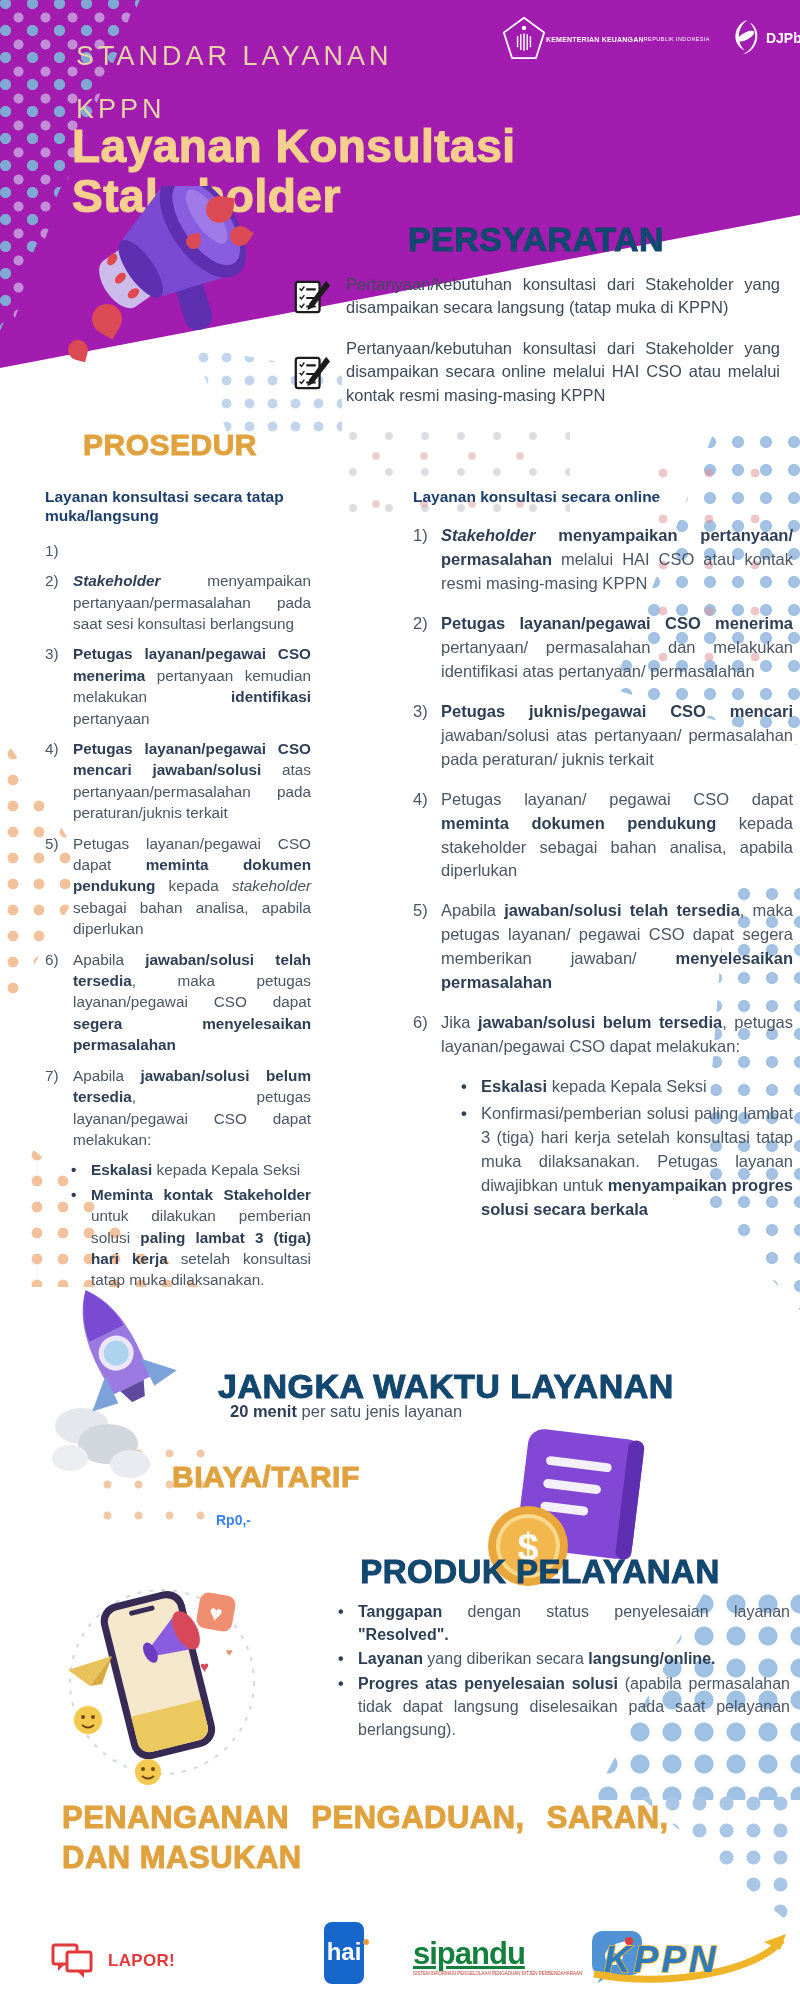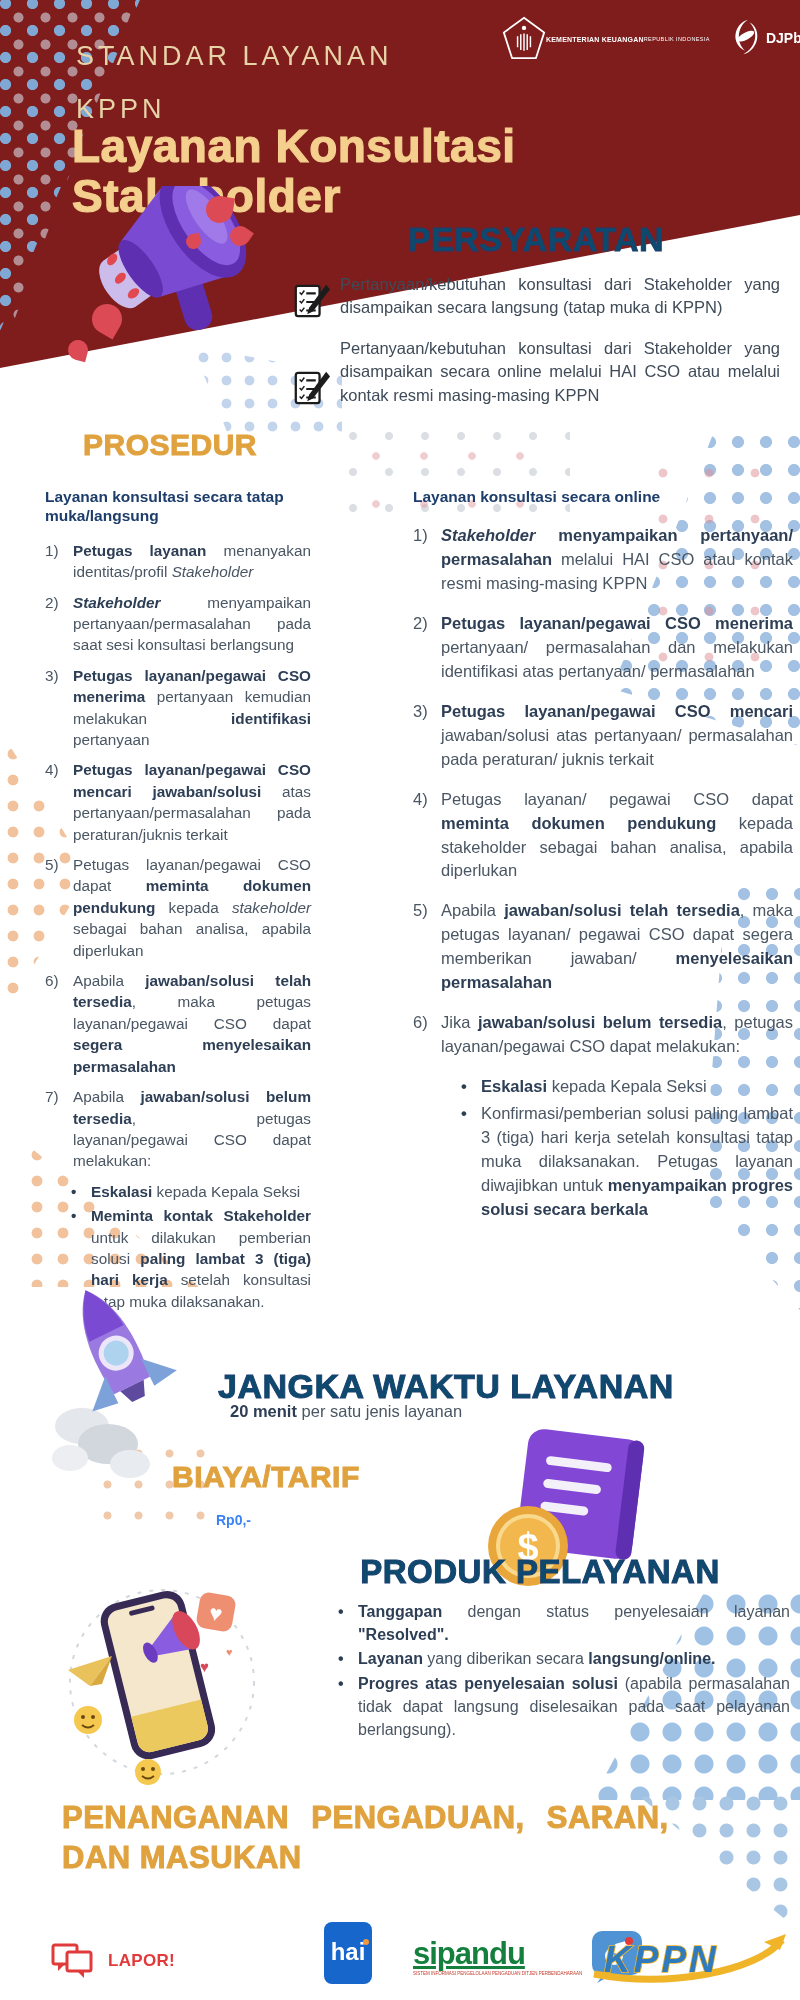--- a/index.html
+++ b/index.html
@@ -2,42 +2,42 @@
 <html><head>
 <meta charset="utf-8">
 <style>
   html,body{margin:0;padding:0;}
   body{width:800px;height:2000px;font-family:"Liberation Sans",sans-serif;background:#fff;}
   .canvas{position:relative;width:800px;height:2000px;overflow:hidden;background:#fff;}
   .abs{position:absolute;}
   .dots{position:absolute;pointer-events:none;}
 
   
-  .hero{position:absolute;left:0;top:0;width:800px;height:370px;background:#7f1d1d;
+  .hero{position:absolute;left:0;top:0;width:800px;height:370px;background:#a21caf;
         clip-path:polygon(0 0,800px 0,800px 215px,0 368px);}
   .kicker{position:absolute;left:76px;top:30px;font-size:27px;letter-spacing:4px;color:#e7d3a8;line-height:1.95;}
   .hero-title{position:absolute;left:72px;top:122px;font-size:46px;font-weight:700;color:#f4cf8d;
               line-height:1.08;-webkit-text-stroke:1.2px #f4cf8d;letter-spacing:.5px;}
   .logos{position:absolute;left:502px;top:16px;display:flex;gap:16px;align-items:flex-start;color:#fff;}
   .logo-block{display:flex;flex-direction:row;align-items:center;}
   .logo-cap1{font-size:7px;font-weight:700;letter-spacing:.2px;margin-top:3px;white-space:nowrap;}
   .logo-cap2{font-size:5.5px;letter-spacing:.4px;margin-top:1px;white-space:nowrap;}
   .djpb-name{font-size:14px;font-weight:700;margin-top:2px;}
   .djpb-sub{font-size:5px;margin-top:1px;white-space:nowrap;}
   .intress{margin-top:12px;border:2.5px solid #fff;border-radius:15px;padding:5px 11px;
            font-size:20px;font-style:italic;font-weight:700;color:#fff;letter-spacing:.5px;}
 
   
   .h-navy{color:#0c4a6e;font-weight:700;-webkit-text-stroke:1px #1d3f70;letter-spacing:.5px;}
   .h-orange{color:#e0a23e;font-weight:700;-webkit-text-stroke:1px #e0a23e;letter-spacing:.5px;}
 
   
   .persy{position:absolute;left:292px;top:220px;width:488px;}
   .persy-title{font-size:34px;text-align:center;margin-bottom:14px;}
-  .persy-item{display:flex;gap:10px;margin-bottom:17px;align-items:flex-end;}
+  .persy-item{display:flex;gap:16px;margin-bottom:17px;align-items:center;}
   .persy-item svg{flex:0 0 auto;margin-top:2px;}
   .persy-text{font-size:16.5px;color:#3f4b58;line-height:1.42;text-align:justify;}
 
   
   .prosedur-h{position:absolute;left:40px;top:428px;width:260px;font-size:30px;text-align:center;}
   .col{position:absolute;}
   .col-left{left:45px;top:487px;width:266px;}
   .col-right{left:413px;top:487px;width:380px;}
   .col-heading{font-size:15.5px;font-weight:700;color:#1d3d6b;line-height:1.25;margin-bottom:14px;}
   .col-right .col-heading{margin-bottom:18px;}
@@ -65,21 +65,21 @@
   .pengaduan .l1{word-spacing:13px;}
 
   
   .lapor{position:absolute;left:50px;top:1940px;display:flex;align-items:center;gap:12px;}
   .lapor-text{color:#e03a3a;font-weight:700;font-size:17px;letter-spacing:.3px;}
   .wise{position:absolute;left:162px;top:1920px;display:flex;align-items:center;}
   .wise-box{background:#0c0c0c;width:82px;height:46px;margin-left:-12px;margin-top:10px;
             display:flex;flex-direction:column;align-items:center;justify-content:center;}
   .wise-name{color:#cf5a4e;font-size:20px;font-weight:700;font-family:"Liberation Serif",serif;}
   .wise-sub{color:#fff;font-size:3.6px;margin-top:2px;white-space:nowrap;}
-  .hai{position:absolute;left:324px;top:1922px;width:48px;height:62px;background:#1766cb;border-radius:8px;}
+  .hai{position:absolute;left:324px;top:1922px;width:40px;height:62px;background:#1766cb;border-radius:8px;}
   .hai-text{position:absolute;left:0;top:16px;width:100%;text-align:center;color:#fff;font-weight:700;font-size:24px;}
   .hai-dot{position:absolute;left:39px;top:17px;width:6px;height:6px;border-radius:50%;background:#f0983c;}
   .sipandu{position:absolute;left:413px;top:1930px;display:flex;align-items:center;gap:9px;}
   .sipandu-name{color:#15803d;font-weight:700;font-size:31px;letter-spacing:-1px;line-height:1;text-decoration:underline;}
   .sipandu-sub{color:#c0392b;font-size:4.5px;margin-top:2px;text-align:center;white-space:nowrap;}
   .kppn{position:absolute;left:588px;top:1928px;}
 
   .drop{position:absolute;background:#dc4a55;border-radius:0 50% 50% 50%;}
 </style>
 </head>
@@ -205,21 +205,20 @@
     </div>
   </div>
 
   <div class="prosedur-h h-orange">PROSEDUR</div>
 
   <div class="col col-left">
     <div class="col-heading">Layanan konsultasi secara tatap muka/langsung</div>
     <div>
         <div class="li-row">
           <span class="li-marker">1)</span>
-          <div class="li-body"><span class="sb">Petugas layanan</span><span> menanyakan identitas/profil </span><span class="si">Stakeholder</span></div>
         </div>
         <div class="li-row">
           <span class="li-marker">2)</span>
           <div class="li-body"><span class="sb si">Stakeholder</span><span> menyampaikan pertanyaan/permasalahan pada saat sesi konsultasi berlangsung</span></div>
         </div>
         <div class="li-row">
           <span class="li-marker">3)</span>
           <div class="li-body"><span class="sb">Petugas layanan/pegawai CSO menerima</span><span> pertanyaan kemudian melakukan </span><span class="sb">identifikasi</span><span> pertanyaan</span></div>
         </div>
         <div class="li-row">
@@ -255,21 +254,21 @@
         <div class="li-row">
           <span class="li-marker">1)</span>
           <div class="li-body"><span class="sb si">Stakeholder</span><span> </span><span class="sb">menyampaikan pertanyaan/ permasalahan</span><span> melalui HAI CSO atau kontak resmi masing-masing KPPN</span></div>
         </div>
         <div class="li-row">
           <span class="li-marker">2)</span>
           <div class="li-body"><span class="sb">Petugas layanan/pegawai CSO menerima</span><span> pertanyaan/ permasalahan dan melakukan identifikasi atas pertanyaan/ permasalahan</span></div>
         </div>
         <div class="li-row">
           <span class="li-marker">3)</span>
-          <div class="li-body"><span class="sb">Petugas layanan/pegawai CSO mencari</span><span> jawaban/solusi atas pertanyaan/ permasalahan pada peraturan/ juknis terkait</span></div>
+          <div class="li-body"><span class="sb">Petugas juknis/pegawai CSO mencari</span><span> jawaban/solusi atas pertanyaan/ permasalahan pada peraturan/ juknis terkait</span></div>
         </div>
         <div class="li-row">
           <span class="li-marker">4)</span>
           <div class="li-body"><span>Petugas layanan/ pegawai CSO dapat </span><span class="sb">meminta dokumen pendukung</span><span> kepada stakeholder sebagai bahan analisa, apabila diperlukan</span></div>
         </div>
         <div class="li-row">
           <span class="li-marker">5)</span>
           <div class="li-body"><span>Apabila </span><span class="sb">jawaban/solusi telah tersedia</span><span>, maka petugas layanan/ pegawai CSO dapat segera memberikan jawaban/ </span><span class="sb">menyelesaikan permasalahan</span></div>
         </div>
         <div class="li-row">

